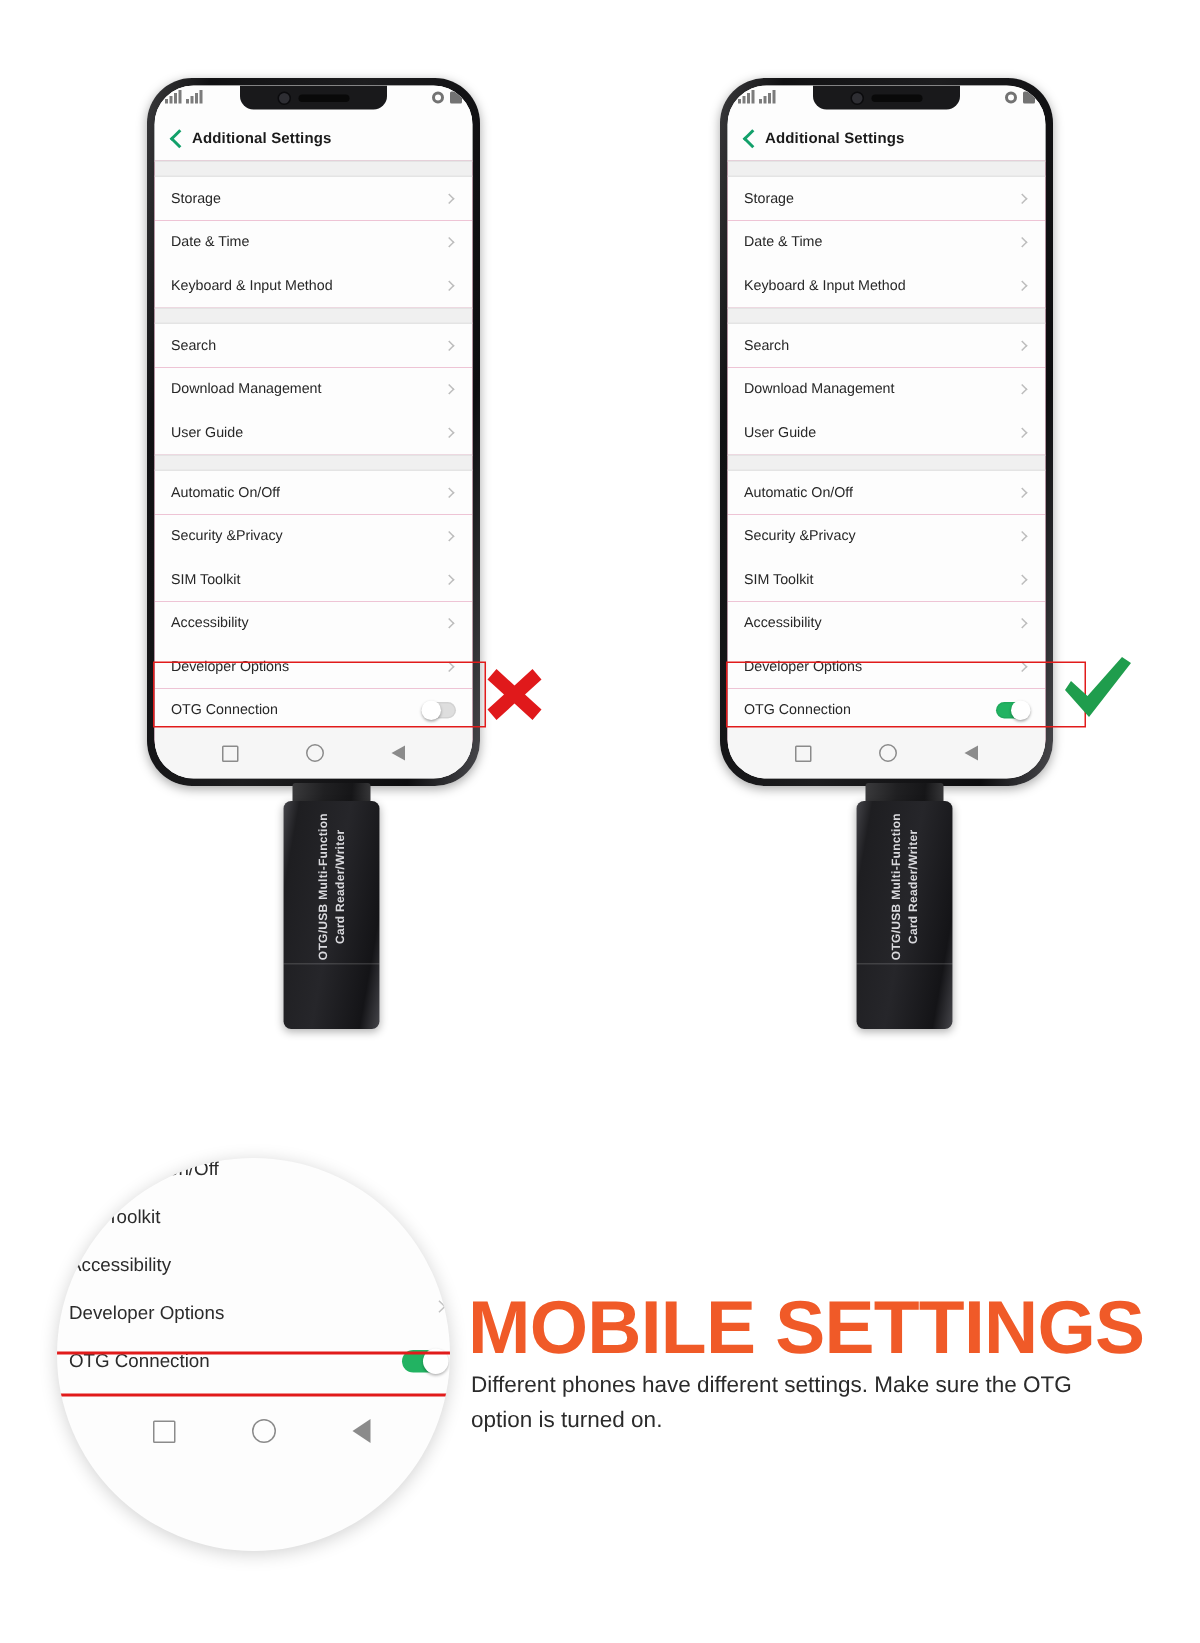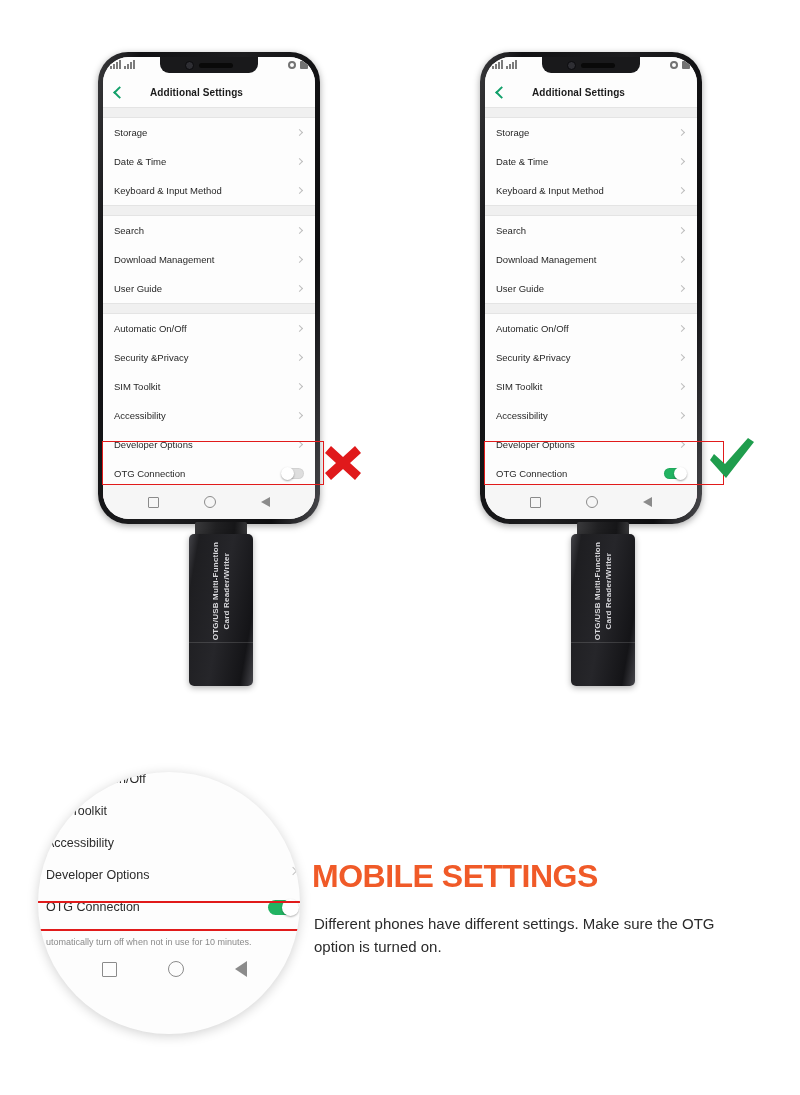--- a/index.html
+++ b/index.html
@@ -102,21 +102,21 @@
     border-radius: 1px;
   }
 
   
   .appbar {
     height: 30px;
     background: #fdfdfd;
     display: flex;
     align-items: center;
     padding: 0 10px;
-    gap: 26px;
+    gap: 4px;
   }
   .back-chevron {
     width: 7px; height: 7px;
     border-left: 2px solid #12a06a;
     border-bottom: 2px solid #12a06a;
     transform: rotate(45deg);
     margin-left: 2px;
   }
   .appbar-title {
     font-size: 10px;
@@ -352,21 +352,21 @@
     border: 2px solid #e11b1b;
     box-sizing: border-box;
     pointer-events: none;
   }
 
   
   .headline {
     position: absolute;
     left: 312px;
     top: 860px;
-    font-size: 32px;
+    font-size: 50px;
     font-weight: bold;
     color: #f05a28;
     letter-spacing: -0.5px;
     line-height: 1;
   }
   .subtext {
     position: absolute;
     left: 314px;
     top: 912px;
     width: 420px;
@@ -640,21 +640,20 @@
       <span class="mag-label">Developer Options</span>
       <span class="mag-chevron"></span>
     </div>
     <div class="mag-row" style="position:relative;">
       <span class="mag-label">OTG Connection</span>
       <span class="mag-toggle">
           <span class="knob"></span>
         </span>
       <span class="mag-highlight" style="top:1px;"></span>
     </div>
-    <div class="mag-note">utomatically turn off when not in use for 10 minutes.</div>
     <div class="mag-nav">
       <span class="nav-square"></span>
       <span class="nav-circle"></span>
       <span class="nav-back"></span>
     </div>
   </div>
 </div>
 
 <div class="headline">MOBILE SETTINGS</div>
 <div class="subtext">Different phones have different settings. Make sure the OTG option is turned on.</div>

